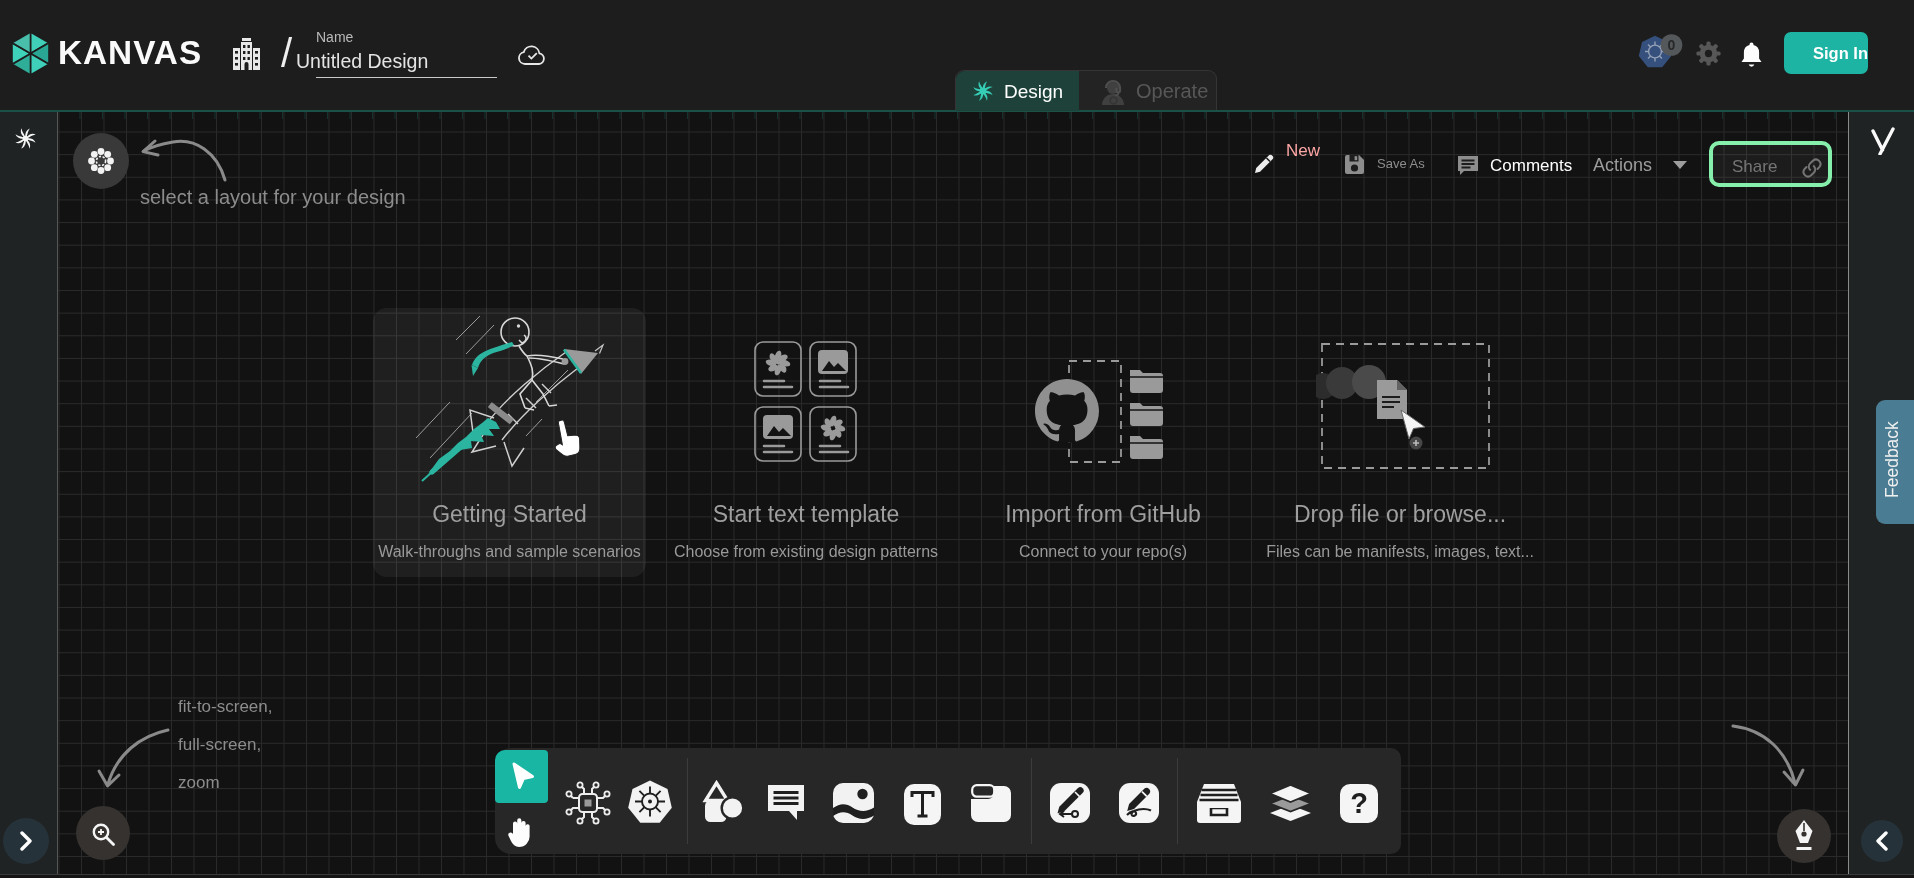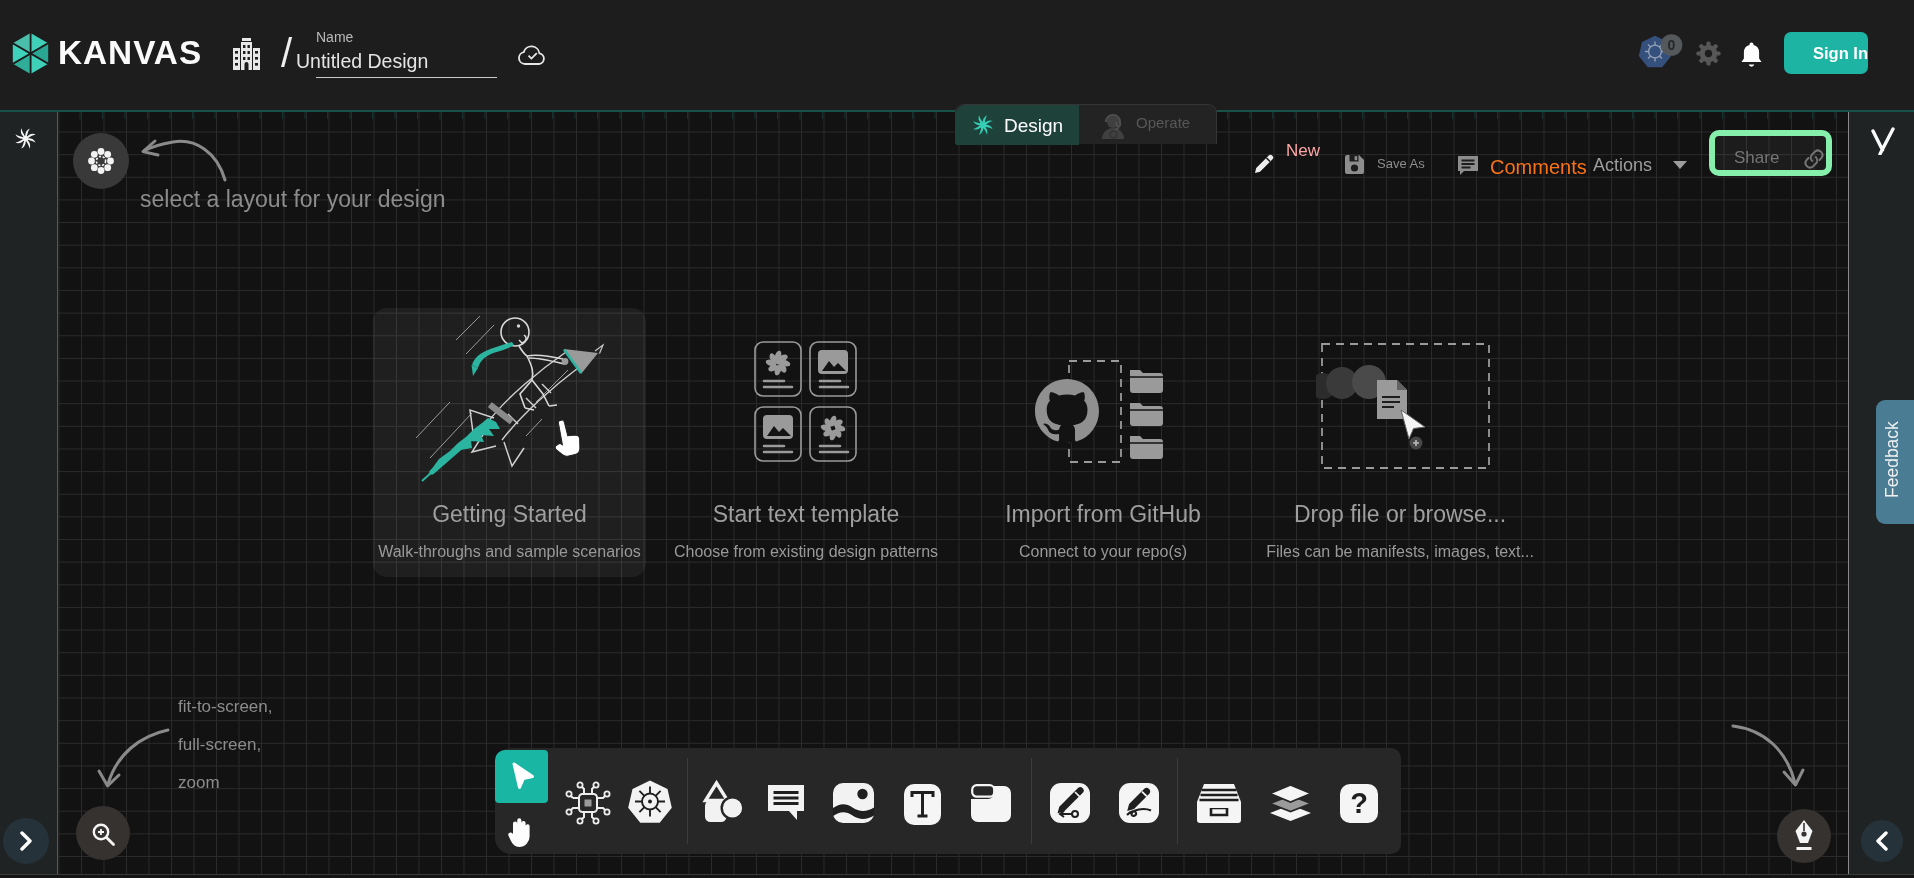--- a/index.html
+++ b/index.html
@@ -47,21 +47,21 @@
 
   
   #kanvas-word { left:58px; top:33px; font-size:34px; font-weight:bold; color:#fafafa;
      letter-spacing:1px; transform:scaleX(0.98); transform-origin:left; }
   #name-label { left:316px; top:29px; font-size:14px; color:#b9b9b9; }
   #name-value { left:296px; top:50px; font-size:19.5px; color:#e4e4e4; }
   #name-line  { left:316px; top:77px; width:181px; height:1px; background:#c9c9c9; }
   #slash { left:281px; top:31px; font-size:40px; font-weight:300; color:#efefef; }
 
   #tabs { left:955px; top:70px; width:262px; height:40px; border:1px solid #353535;
-     border-bottom:none; border-radius:9px 9px 0 0; background:#232323;margin-top:34px; }
+     border-bottom:none; border-radius:9px 9px 0 0; background:#232323; }
   #tab-design { position:absolute; left:0; top:0; width:123px; height:40px; background:#1e423a;
      border-radius:9px 0 0 0; }
   #tab-design span { position:absolute; left:48px; top:10px; font-size:19px; color:#fff; }
 
   #signin { left:1784px; top:32px; width:84px; height:42px; background:#1db4a3; border-radius:7px;
      color:#fff; font-size:16.5px; font-weight:bold; text-align:right; line-height:42px; }
 </style>
 </head>
 <body>
 <div id="stage">
@@ -154,21 +154,21 @@
       </div>
       <svg class="abs" style="left:142px;top:7px" width="30" height="30" viewBox="0 0 30 30">
         <g fill="#404040">
           <circle cx="15" cy="10" r="6"></circle>
           <path d="M4 27 a11 11 0 0 1 22 0 Z"></path>
         </g>
         <path d="M8 10 a7 7 0 0 1 14 0 v2.6 a1.8 1.8 0 0 1 -3.6 0 V10" fill="none" stroke="#4e4e4e" stroke-width="2.2"></path>
         <path d="M20.5 14.5 c0 2 -2 3 -4 3" fill="none" stroke="#4e4e4e" stroke-width="1.8"></path>
         <circle cx="15.5" cy="22.5" r="3.4" fill="none" stroke="#353535" stroke-width="1.8"></circle>
       </svg>
-      <span style="position:absolute;left:180px;top:9px;font-size:15px;color:#575757;">Operate</span>
+      <span style="position:absolute;left:180px;top:9px;font-size:20px;color:#575757;">Operate</span>
     </div>
 
     <svg class="abs" style="left:1638px;top:34px" width="46" height="34" viewBox="0 0 46 34">
       <path d="M17 1.8 L30 8 L33.2 22 L24.2 33.2 L9.8 33.2 L0.8 22 L4 8 Z" fill="#35507c"></path>
       <g stroke="#93a0b6" stroke-width="1.4" fill="none">
         <circle cx="17" cy="17.5" r="6.4"></circle>
         <path d="M17 7.5 V11 M17 24 V27.5 M7 17.5 H10.6 M23.4 17.5 H27 M10 10.5 L12.6 13.1 M21.4 21.9 L24 24.5 M24 10.5 L21.4 13.1 M12.6 21.9 L10 24.5"></path>
       </g>
       <circle cx="33.5" cy="11" r="10.8" fill="#55585a"></circle>
       <text x="33.5" y="15.8" font-size="14" font-weight="bold" fill="#26282a" text-anchor="middle" font-family="Liberation Sans">0</text>
@@ -210,26 +210,26 @@
       <rect x="11.6" y="3.2" width="2.6" height="4" fill="#8d8d8d"></rect>
       <circle cx="11.5" cy="15" r="3.6" fill="#1d1d1d"></circle>
     </svg>
     <span class="abs" style="left:1377px;top:156px;font-size:13px;color:#8d8d8d;white-space:nowrap;">Save As</span>
     <svg class="abs" style="left:1456px;top:153px" width="24" height="24" viewBox="0 0 24 24">
       <path d="M2 3 h20 v15 h-14 l-4 4 v-4 h-2 Z" fill="#8d8d8d"></path>
       <g stroke="#1d1d1d" stroke-width="1.8">
         <path d="M5.5 7.5 h13 M5.5 11 h13 M5.5 14.5 h9"></path>
       </g>
     </svg>
-    <span class="abs" style="left:1490px;top:156px;font-size:20px;color:#f97316;">Comments</span>
+    <span class="abs" style="left:1490px;top:156px;font-size:17px;color:#ffffff;">Comments</span>
     <span class="abs" style="left:1593px;top:155px;font-size:18px;color:#9d9d9d;">Actions</span>
     <svg class="abs" style="left:1672px;top:160px" width="16" height="10" viewBox="0 0 16 10">
       <path d="M1 1 h14 l-7 8 Z" fill="#9d9d9d"></path>
     </svg>
-    <div class="abs" style="left:1709px;top:130px;width:123px;height:46px;border:6px solid #86efac;border-radius:10px;background:rgba(255,255,255,0.045);">
+    <div class="abs" style="left:1709px;top:141px;width:123px;height:46px;border:4px solid #86efac;border-radius:10px;background:rgba(255,255,255,0.045);">
       <span style="position:absolute;left:19px;top:12px;font-size:17px;color:#757575;">Share</span>
       <svg style="position:absolute;left:88px;top:12px" width="22" height="22" viewBox="0 0 24 24">
         <g fill="none" stroke="#757575" stroke-width="2.2" stroke-linecap="round">
           <path d="M10 14 a5 5 0 0 1 0 -7 l3.2-3.2 a5 5 0 0 1 7 7 L18 13"></path>
           <path d="M14 10 a5 5 0 0 1 0 7 l-3.2 3.2 a5 5 0 0 1 -7 -7 L6 11"></path>
         </g>
       </svg>
     </div>
   </div>
 
@@ -245,21 +245,21 @@
       <circle cx="-6.7" cy="6.7" r="3.4"></circle>
         <circle cx="6.7" cy="6.7" r="3.4"></circle>
     </g>
     <circle cx="0" cy="0" r="5.4" fill="#393939"></circle>
     <circle cx="0" cy="0" r="4.6" fill="none" stroke="#f2f2f2" stroke-width="1.6" stroke-dasharray="2.2 1.6"></circle>
   </svg>
   <svg class="abs" style="left:135px;top:132px" width="100" height="55" viewBox="0 0 100 55">
     <path d="M90 48 C 82 20 60 6 38 10 C 26 12 16 15 9 19" fill="none" stroke="#8a8a8a" stroke-width="3" stroke-linecap="round"></path>
     <path d="M20 9 L8 19.6 L23 23" fill="none" stroke="#8a8a8a" stroke-width="3" stroke-linecap="round" stroke-linejoin="round"></path>
   </svg>
-  <div class="abs gtxt" style="left:140px;top:186px;font-size:23px;">select a layout for your design</div>
+  <div class="abs gtxt" style="left:140px;top:186px;font-size:20px;">select a layout for your design</div>
 
   <div class="abs gtxt" style="left:178px;top:688px;font-size:17px;line-height:38px;">fit-to-screen,<br>full-screen,<br>zoom</div>
   <svg class="abs" style="left:95px;top:718px" width="80" height="85" viewBox="0 0 80 85">
     <path d="M73 12 C 45 18 22 36 13 66" fill="none" stroke="#8a8a8a" stroke-width="3" stroke-linecap="round"></path>
     <path d="M4 53 L12.6 68 L24 57" fill="none" stroke="#8a8a8a" stroke-width="3" stroke-linecap="round" stroke-linejoin="round"></path>
   </svg>
   <div class="abs circ" style="left:76px;top:806px;width:54px;height:54px;background:#353230;"></div>
   <svg class="abs" style="left:89px;top:821px" width="30" height="30" viewBox="0 0 30 30">
     <circle cx="12" cy="11" r="7.2" fill="none" stroke="#f5f5f5" stroke-width="2.4"></circle>
     <path d="M17.5 16.5 L24.5 23.5" stroke="#f5f5f5" stroke-width="2.8" stroke-linecap="round"></path>

